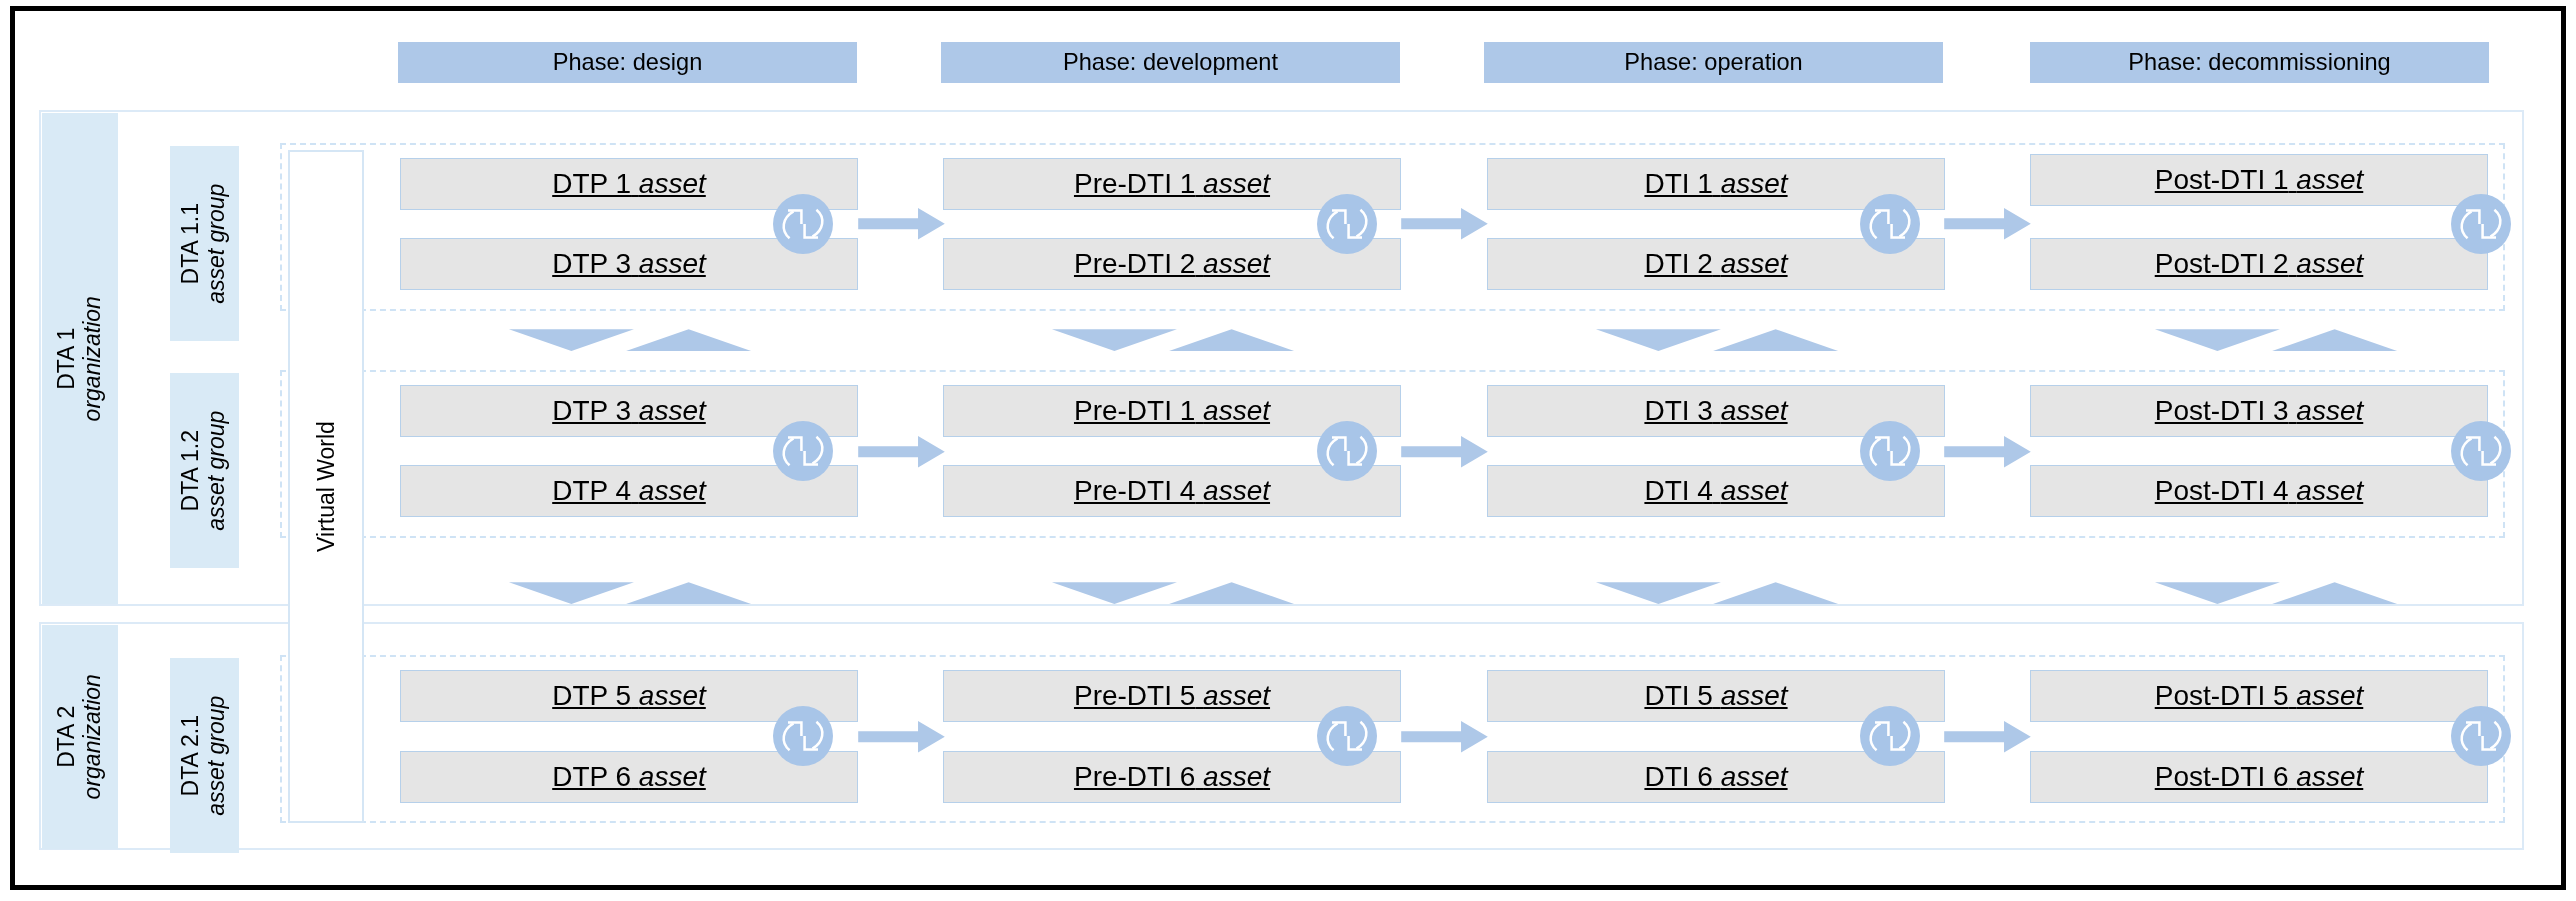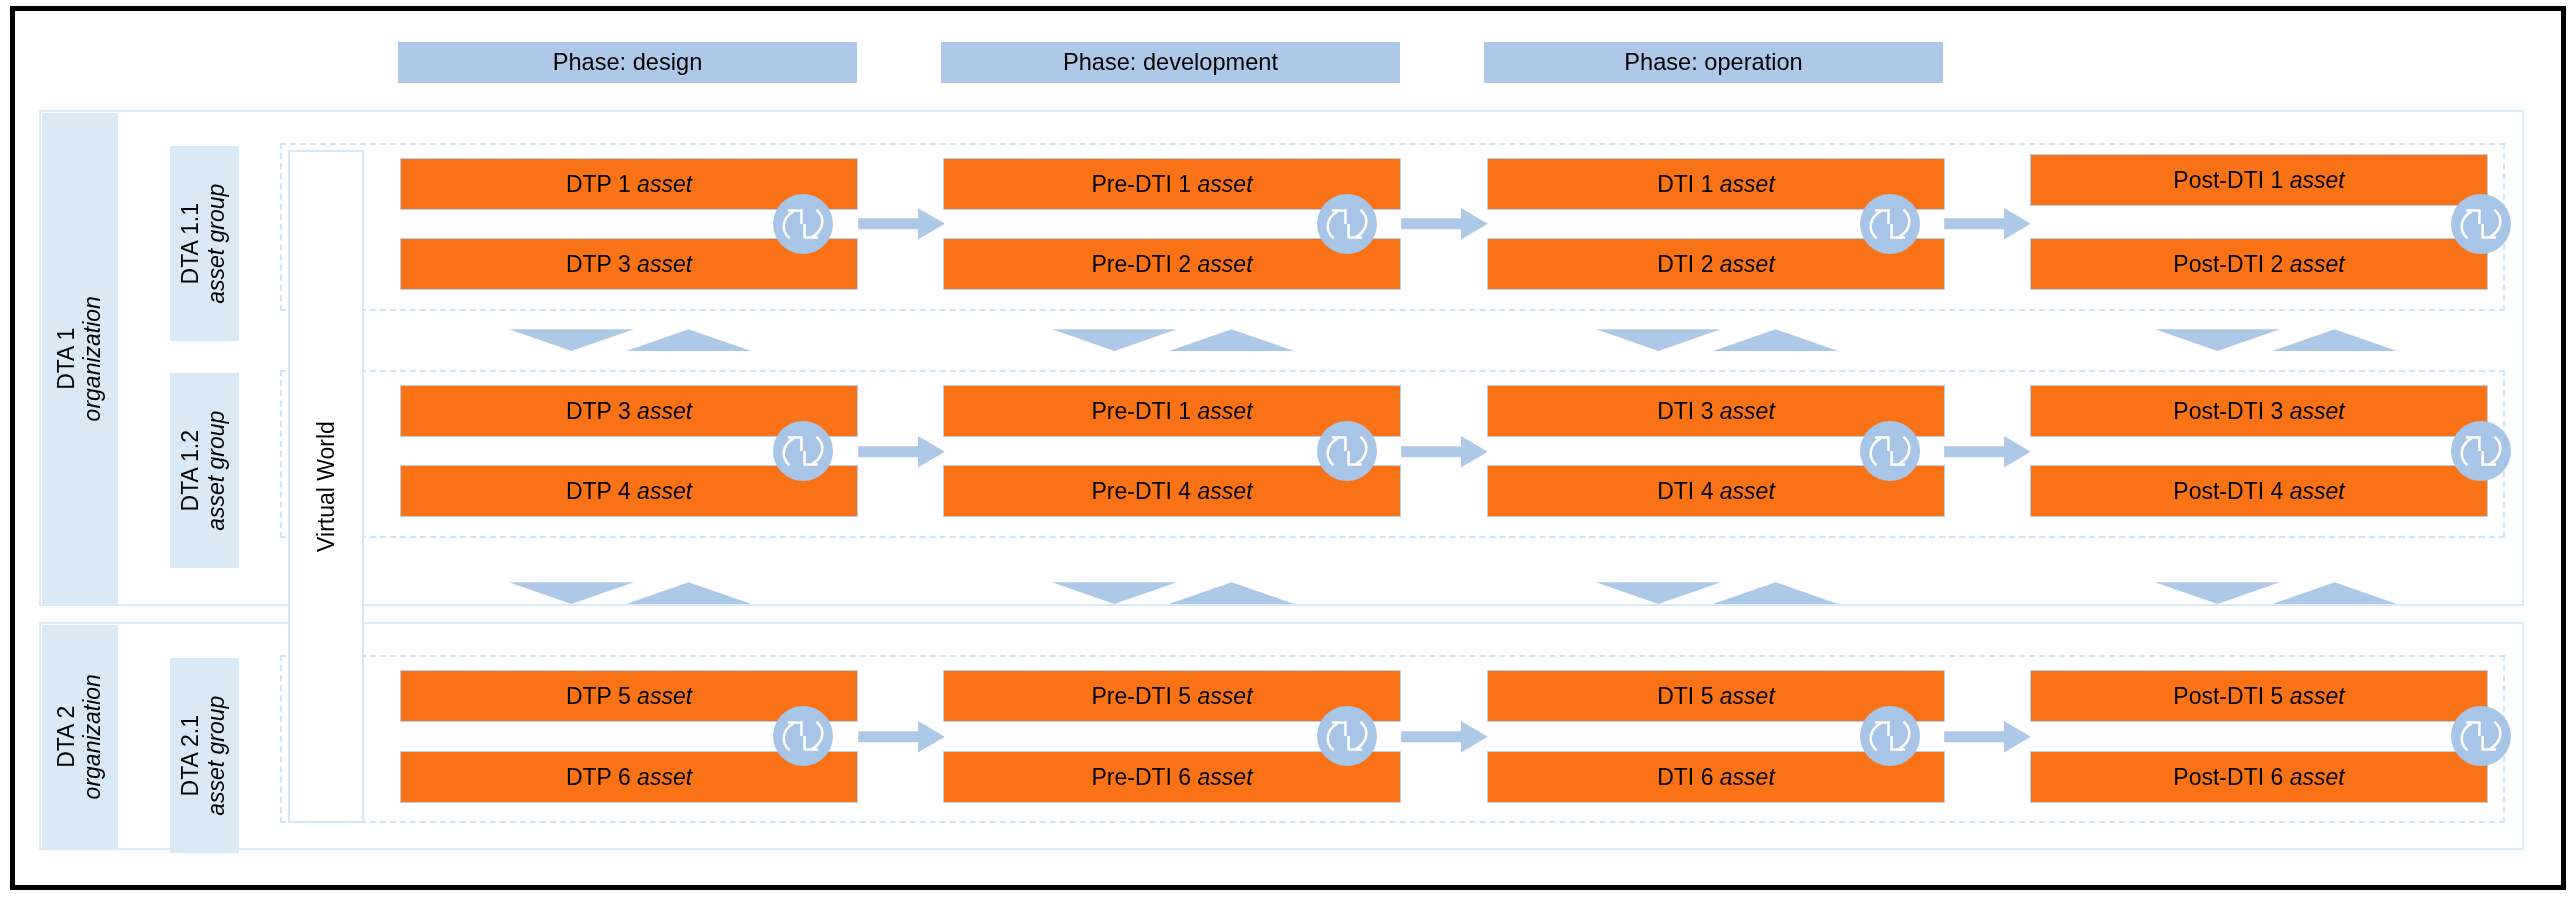--- a/index.html
+++ b/index.html
@@ -20,21 +20,21 @@
   .vlabel .vtext .rg{display:block;}
 
   
   .vworld{position:absolute;border:2.4px solid #d5e6f5;box-sizing:border-box;background:#fff;display:flex;align-items:center;justify-content:center;z-index:6;}
   .vworld .vtext{transform:rotate(-90deg);white-space:nowrap;font-size:23px;color:#000;}
 
   
   .grp-dashed{position:absolute;border:2.4px dashed #cfe3f5;box-sizing:border-box;}
 
   
-  .asset{position:absolute;border:1.6px solid #b6d0ea;box-sizing:border-box;background:#f97316;display:flex;align-items:center;justify-content:center;font-size:23px;color:#000;white-space:nowrap;}
+  .asset{position:absolute;border:1.6px solid #b6d0ea;box-sizing:border-box;background:#e5e5e5;display:flex;align-items:center;justify-content:center;font-size:28px;color:#000;white-space:nowrap;text-decoration:underline;}
   .asset .it{font-style:italic;}
 
   
   .sync{position:absolute;width:60px;height:60px;border-radius:50%;background:#a8c5e8;z-index:8;}
   .sync svg{position:absolute;left:0;top:0;}
 
   
   .harrow{position:absolute;z-index:4;}
 
   
@@ -47,20 +47,23 @@
   <div class="frame"></div>
 
   <div class="phase-header" style="left:398px;top:42px;width:459px;">
     <span>Phase: design</span>
   </div>
   <div class="phase-header" style="left:941px;top:42px;width:459px;">
     <span>Phase: development</span>
   </div>
   <div class="phase-header" style="left:1484px;top:42px;width:459px;">
     <span>Phase: operation</span>
+  </div>
+  <div class="phase-header" style="left:2030px;top:42px;width:459px;">
+    <span>Phase: decommissioning</span>
   </div>
 
   <div class="org-box" style="left:39px;top:110px;width:2485px;height:496px;"></div>
 
   <div class="vlabel" style="left:42px;top:113px;width:76px;height:491px;">
     <div class="vtext">
       <span class="rg">DTA 1</span>
       <span class="it">organization</span>
     </div>
   </div>

